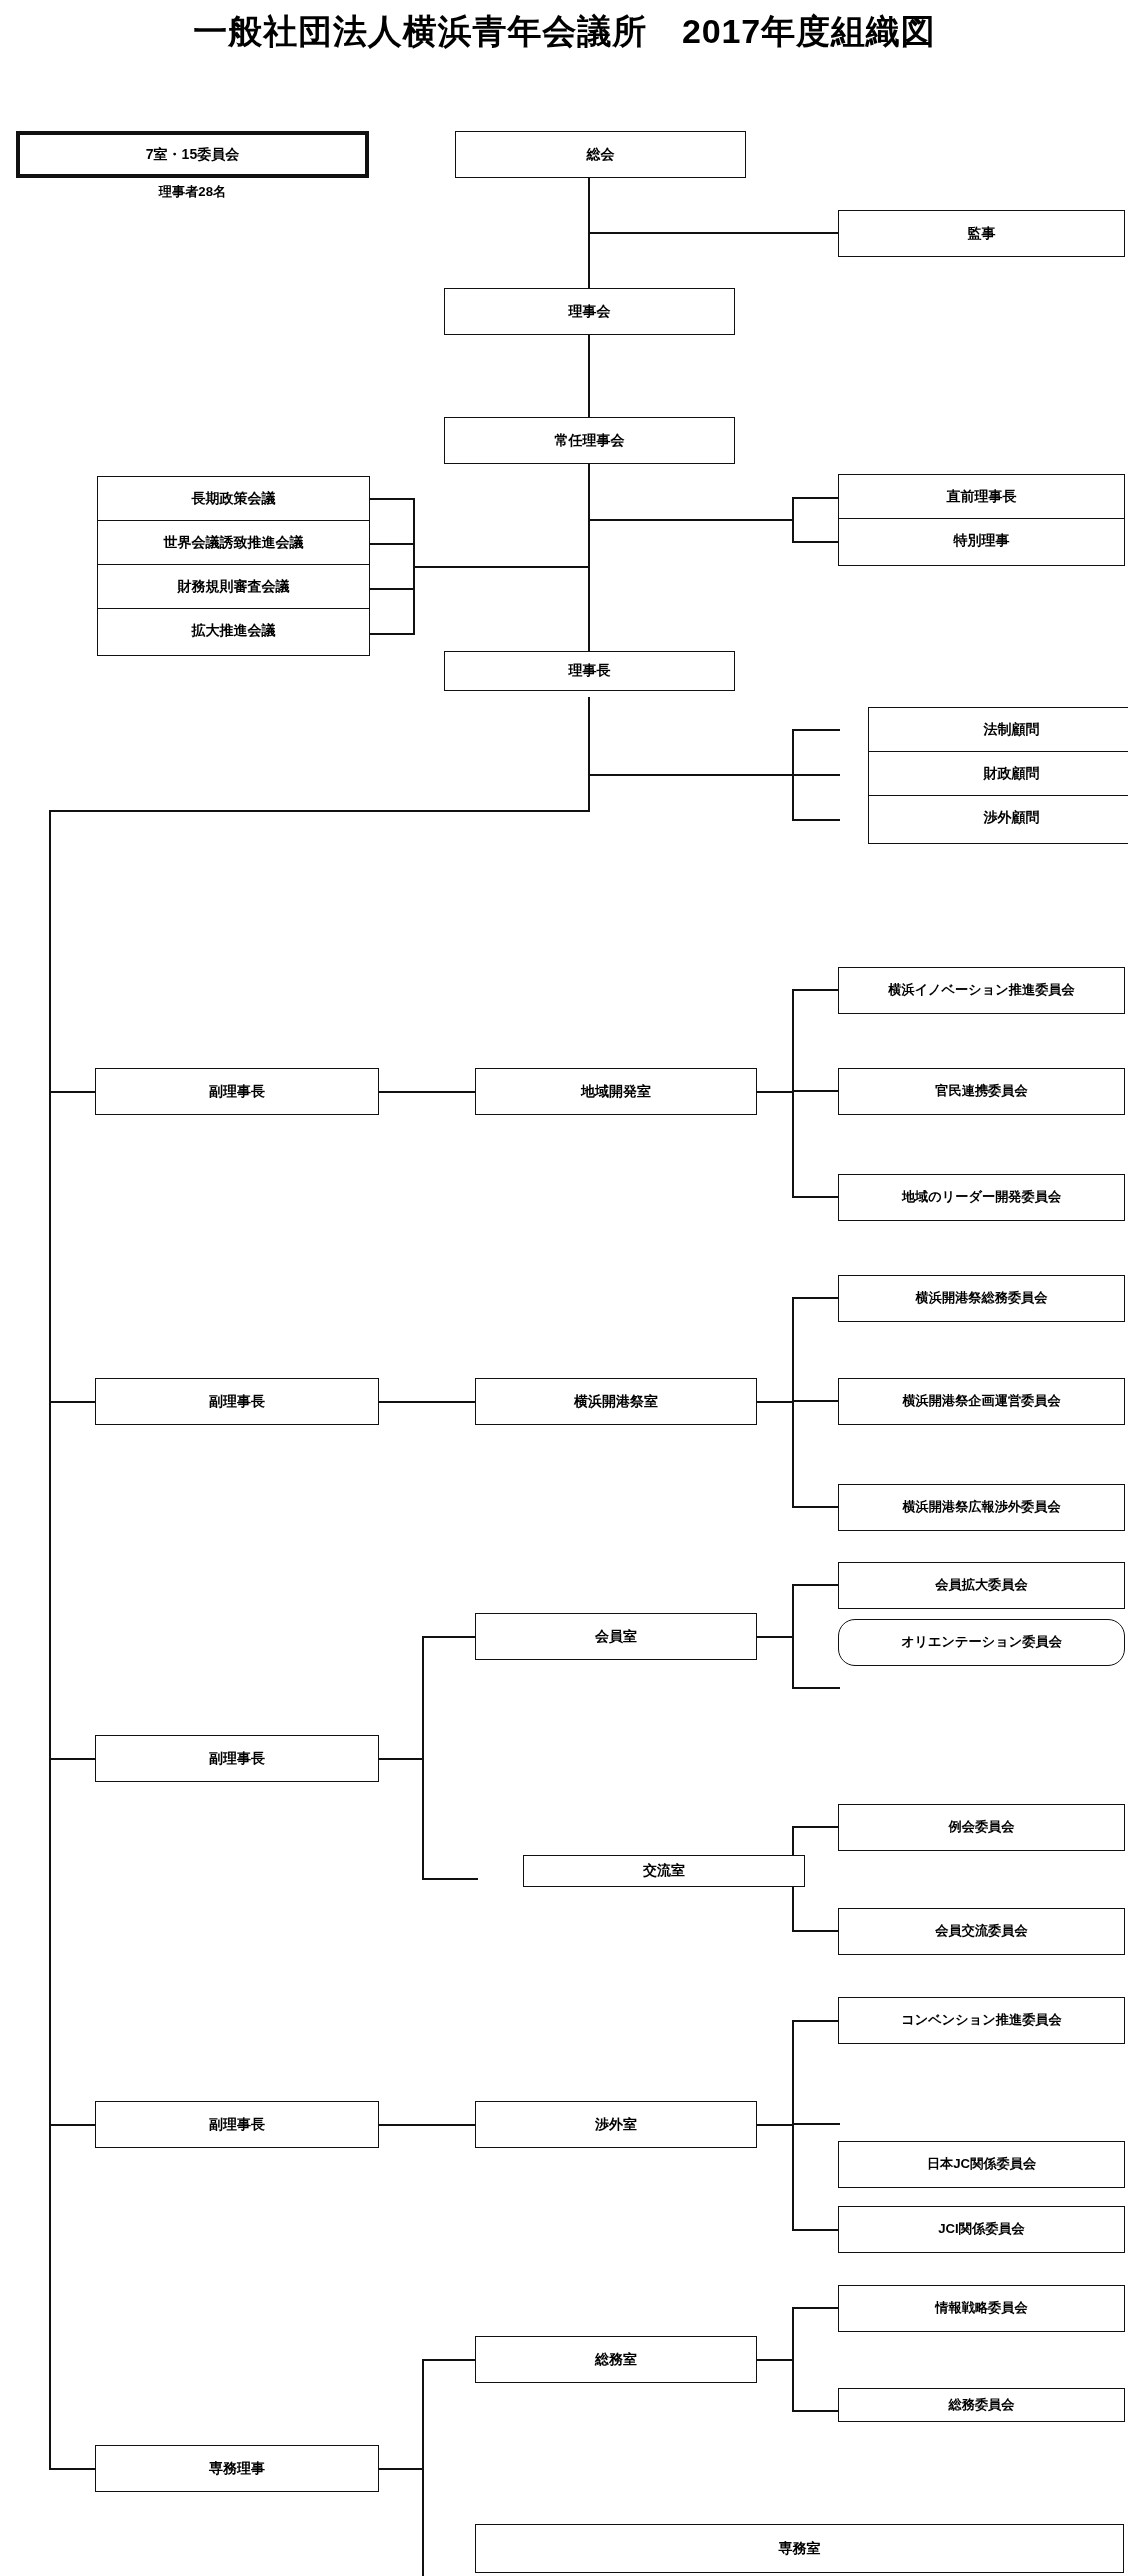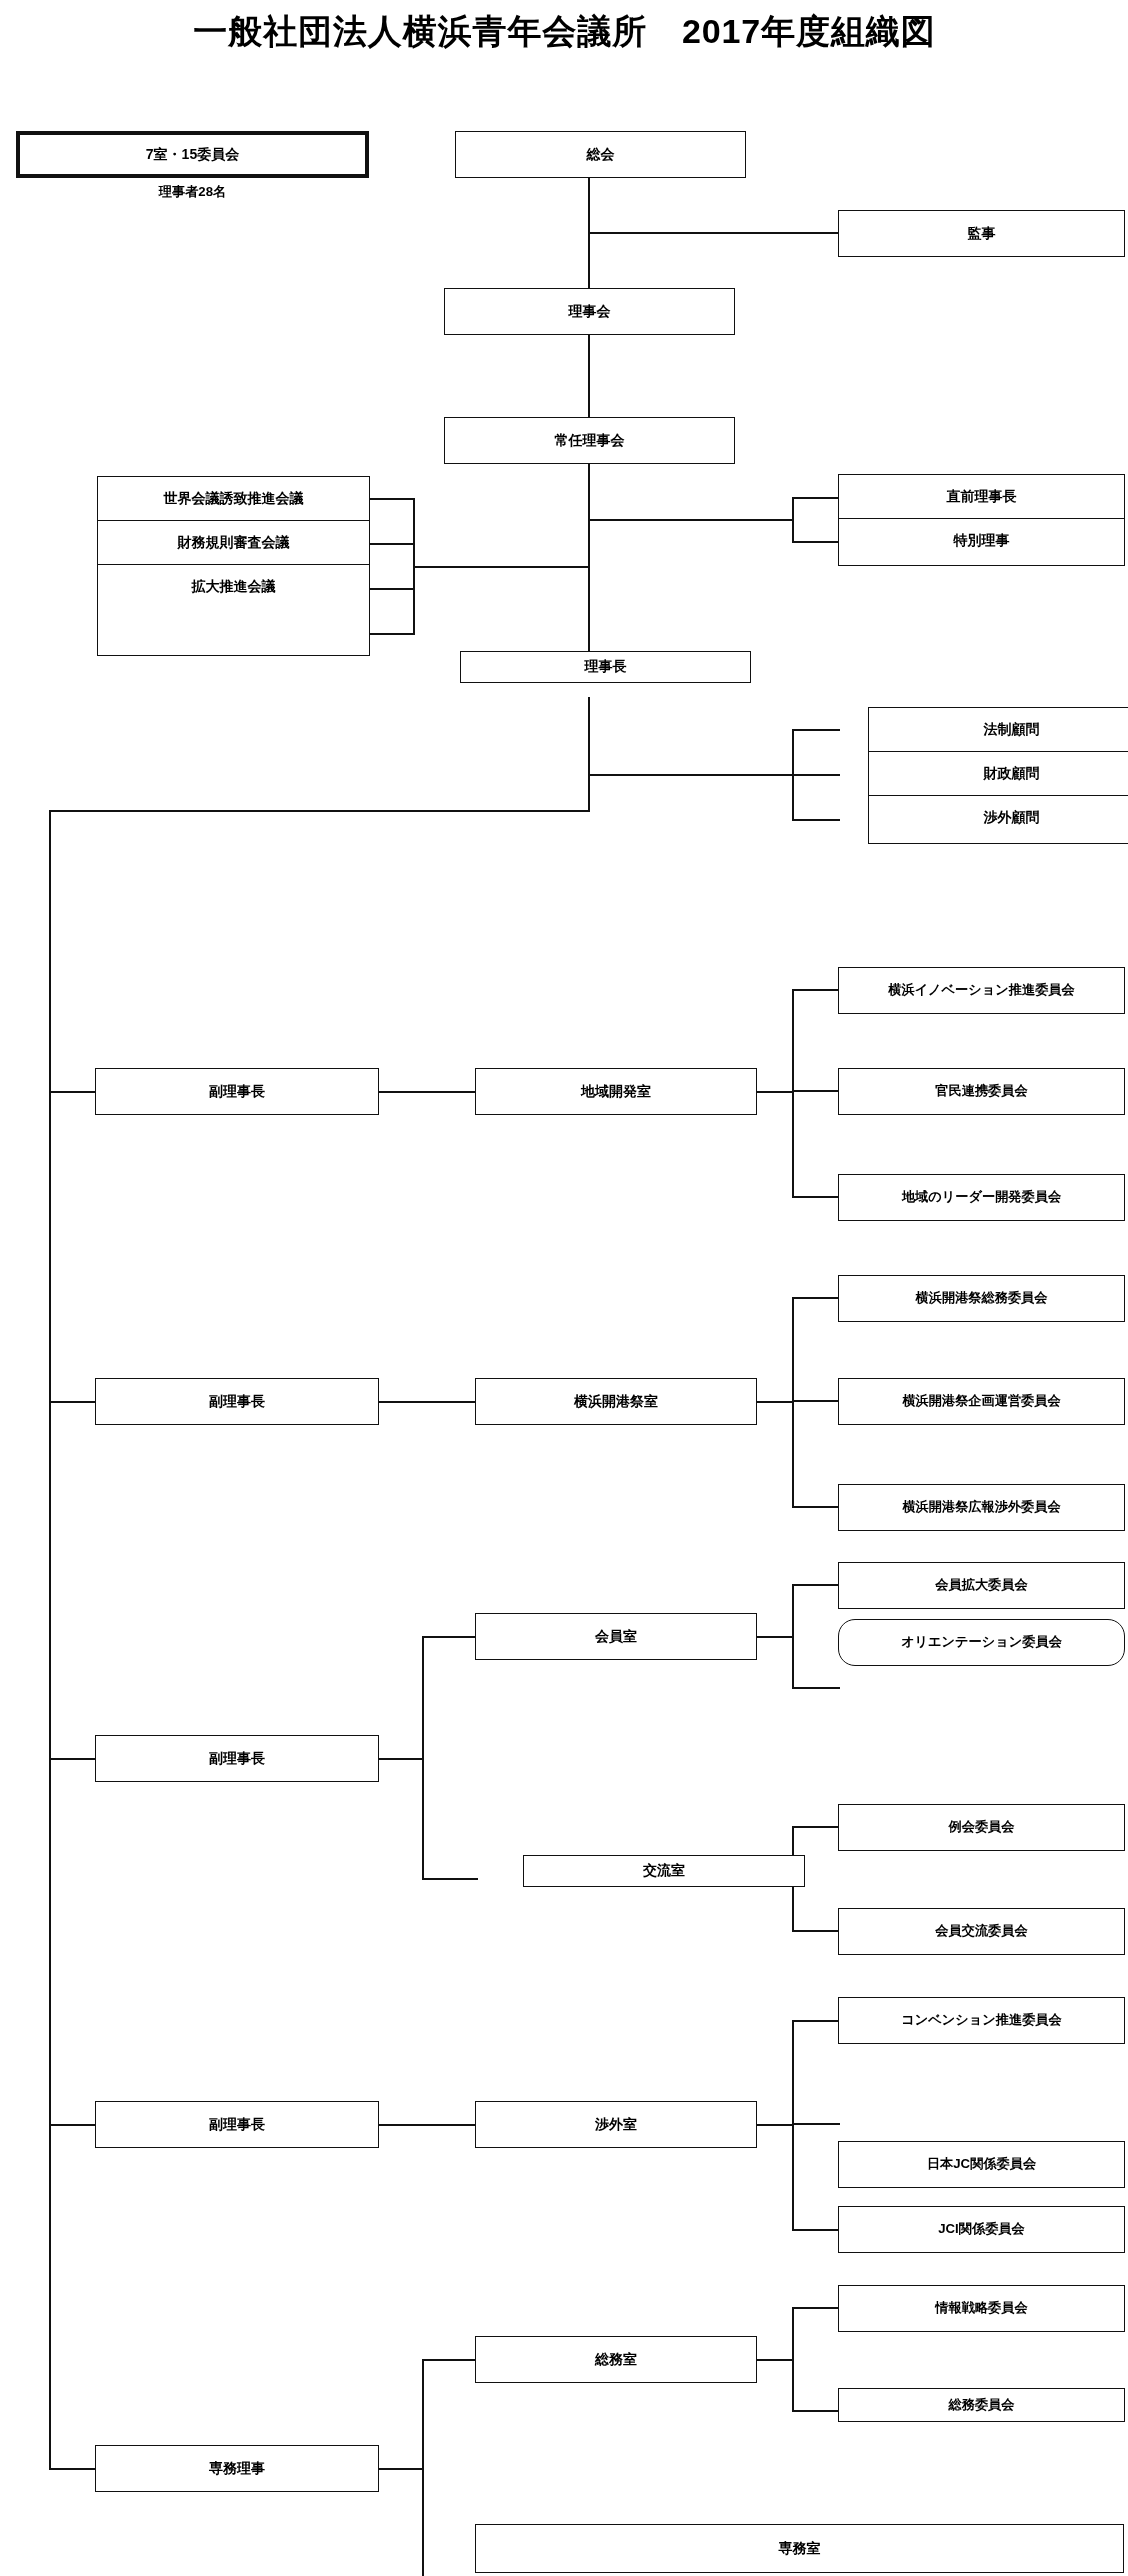--- a/index.html
+++ b/index.html
@@ -63,31 +63,32 @@
   <div class="caption" style="left:16px;top:183px;width:353px;text-align:center;">理事者28名</div>
 
   <div class="box thin" style="left:455px;top:131px;width:291px;height:47px;">総会</div>
 
   <div class="box thin" style="left:838px;top:210px;width:287px;height:47px;">監事</div>
 
   <div class="box thin" style="left:444px;top:288px;width:291px;height:47px;">理事会</div>
 
   <div class="box thin" style="left:444px;top:417px;width:291px;height:47px;">常任理事会</div>
 
-  <div class="box thin" style="left:460px;top:651px;width:291px;height:32px;">理事長</div>
+  <div class="box thin" style="left:444px;top:651px;width:291px;height:40px;">理事長</div>
 
   <div class="ln v" style="left:588px;top:176px;height:113px;"></div>
 
   <div class="ln h" style="left:588px;top:232px;width:251px;"></div>
 
   <div class="ln v" style="left:588px;top:334px;height:85px;"></div>
 
   <div class="ln v" style="left:588px;top:463px;height:190px;"></div>
 
   <div class="stackgrp" id="councils" style="left:97px;top:476px;width:273px;height:180px;">
+    <div class="row" style="height:44px;">長期政策会議</div>
     <div class="row" style="height:44px;">世界会議誘致推進会議</div>
     <div class="row" style="height:44px;">財務規則審査会議</div>
     <div class="row" style="height:44px;">拡大推進会議</div>
   </div>
 
   <div class="ln v" style="left:413px;top:498px;height:136px;"></div>
   <div class="ln h" style="left:369px;top:498px;width:46px;"></div>
   <div class="ln h" style="left:369px;top:543px;width:46px;"></div>
   <div class="ln h" style="left:369px;top:588px;width:46px;"></div>
   <div class="ln h" style="left:369px;top:633px;width:46px;"></div>

